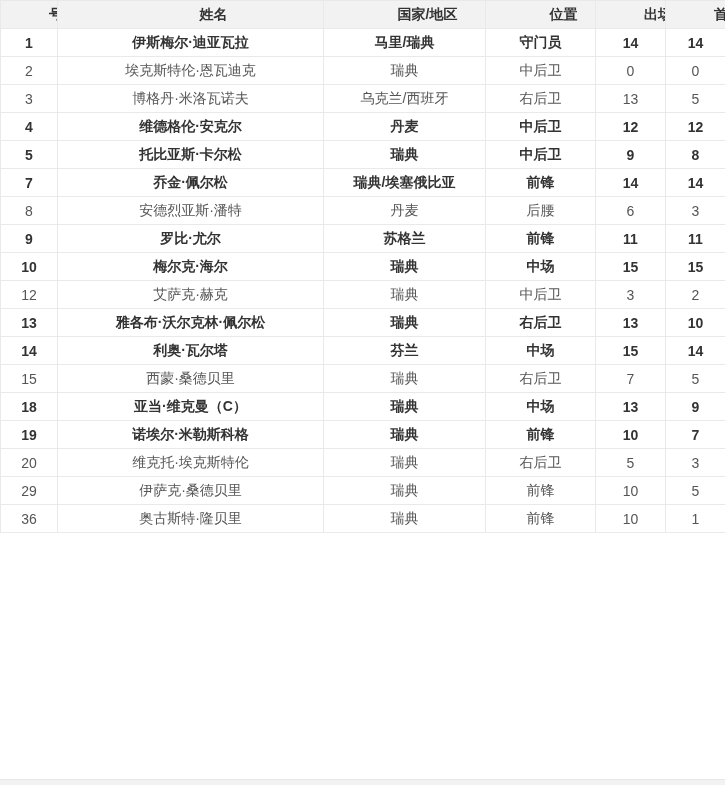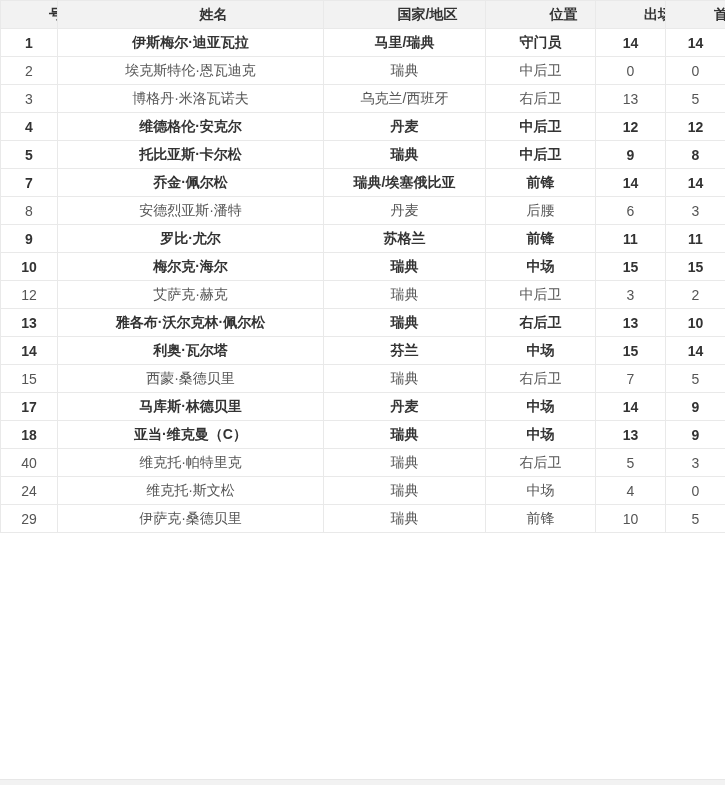--- a/index.html
+++ b/index.html
@@ -170,55 +170,55 @@
         </tr>
         <tr>
           <td>15</td>
           <td>西蒙·桑德贝里</td>
           <td>瑞典</td>
           <td>右后卫</td>
           <td>7</td>
           <td>5</td>
         </tr>
         <tr class="bold">
-          <td>17</td>
-          <td>马库斯·林德贝里</td>
-          <td>丹麦</td>
-          <td>中场</td>
-          <td>14</td>
-          <td>9</td>
-        </tr>
-        <tr class="bold">
           <td>18</td>
           <td>亚当·维克曼（C）</td>
           <td>瑞典</td>
           <td>中场</td>
           <td>13</td>
           <td>9</td>
         </tr>
-        <tr>
-          <td>40</td>
-          <td>维克托·帕特里克</td>
-          <td>瑞典</td>
-          <td>右后卫</td>
-          <td>5</td>
-          <td>3</td>
-        </tr>
-        <tr>
-          <td>24</td>
-          <td>维克托·斯文松</td>
-          <td>瑞典</td>
-          <td>中场</td>
-          <td>4</td>
-          <td>0</td>
+        <tr class="bold">
+          <td>19</td>
+          <td>诺埃尔·米勒斯科格</td>
+          <td>瑞典</td>
+          <td>前锋</td>
+          <td>10</td>
+          <td>7</td>
+        </tr>
+        <tr>
+          <td>20</td>
+          <td>维克托·埃克斯特伦</td>
+          <td>瑞典</td>
+          <td>右后卫</td>
+          <td>5</td>
+          <td>3</td>
         </tr>
         <tr>
           <td>29</td>
           <td>伊萨克·桑德贝里</td>
           <td>瑞典</td>
           <td>前锋</td>
           <td>10</td>
           <td>5</td>
+        </tr>
+        <tr>
+          <td>36</td>
+          <td>奥古斯特·隆贝里</td>
+          <td>瑞典</td>
+          <td>前锋</td>
+          <td>10</td>
+          <td>1</td>
         </tr>
       </tbody>
   </table>
   <div class="bottom-strip"></div>
 </div>
 
 </body></html>

